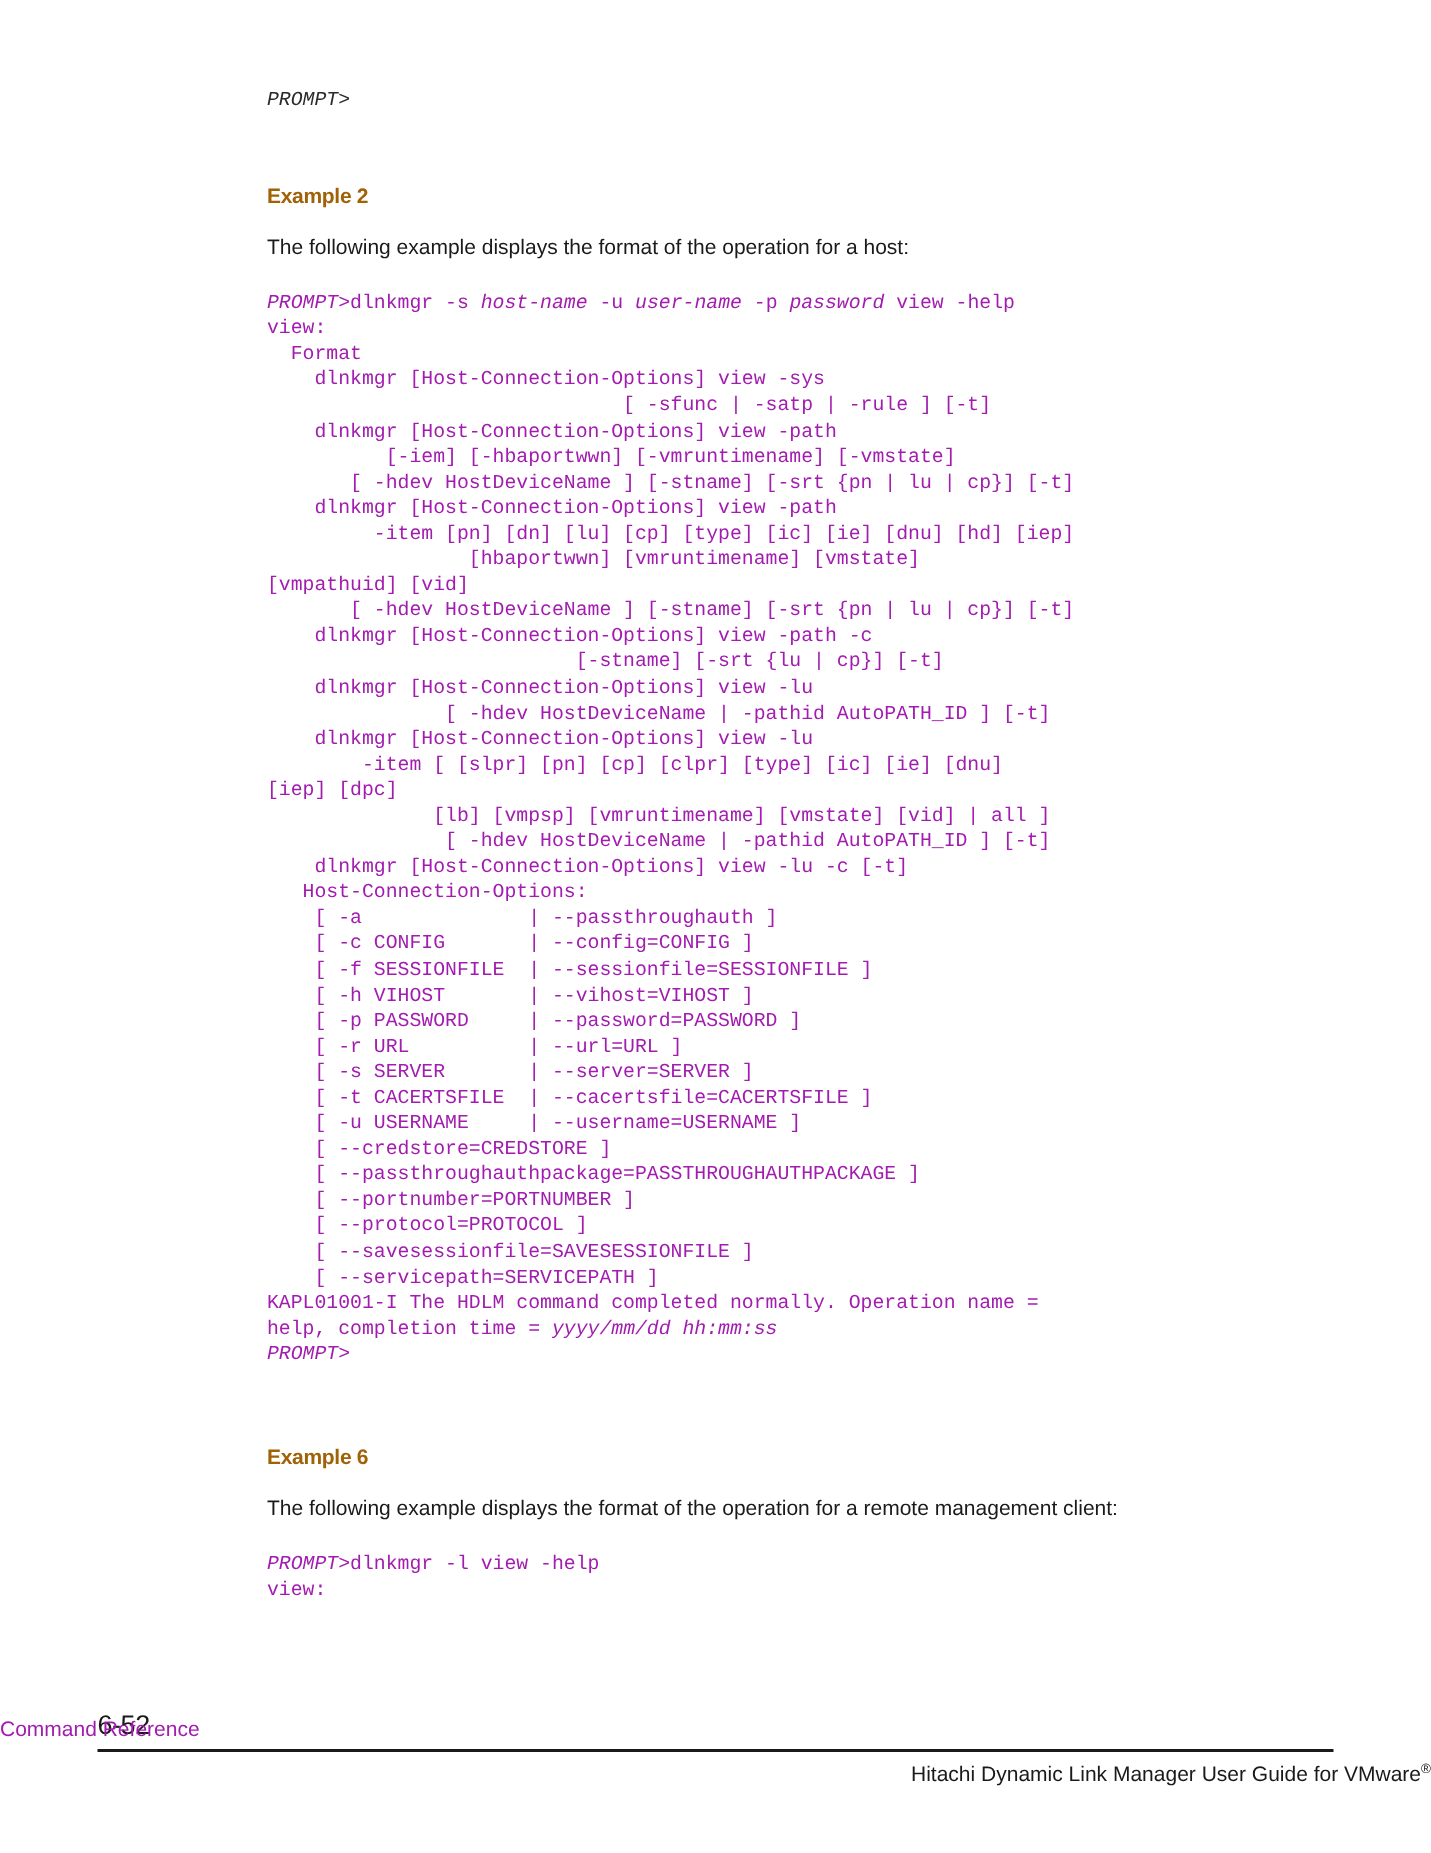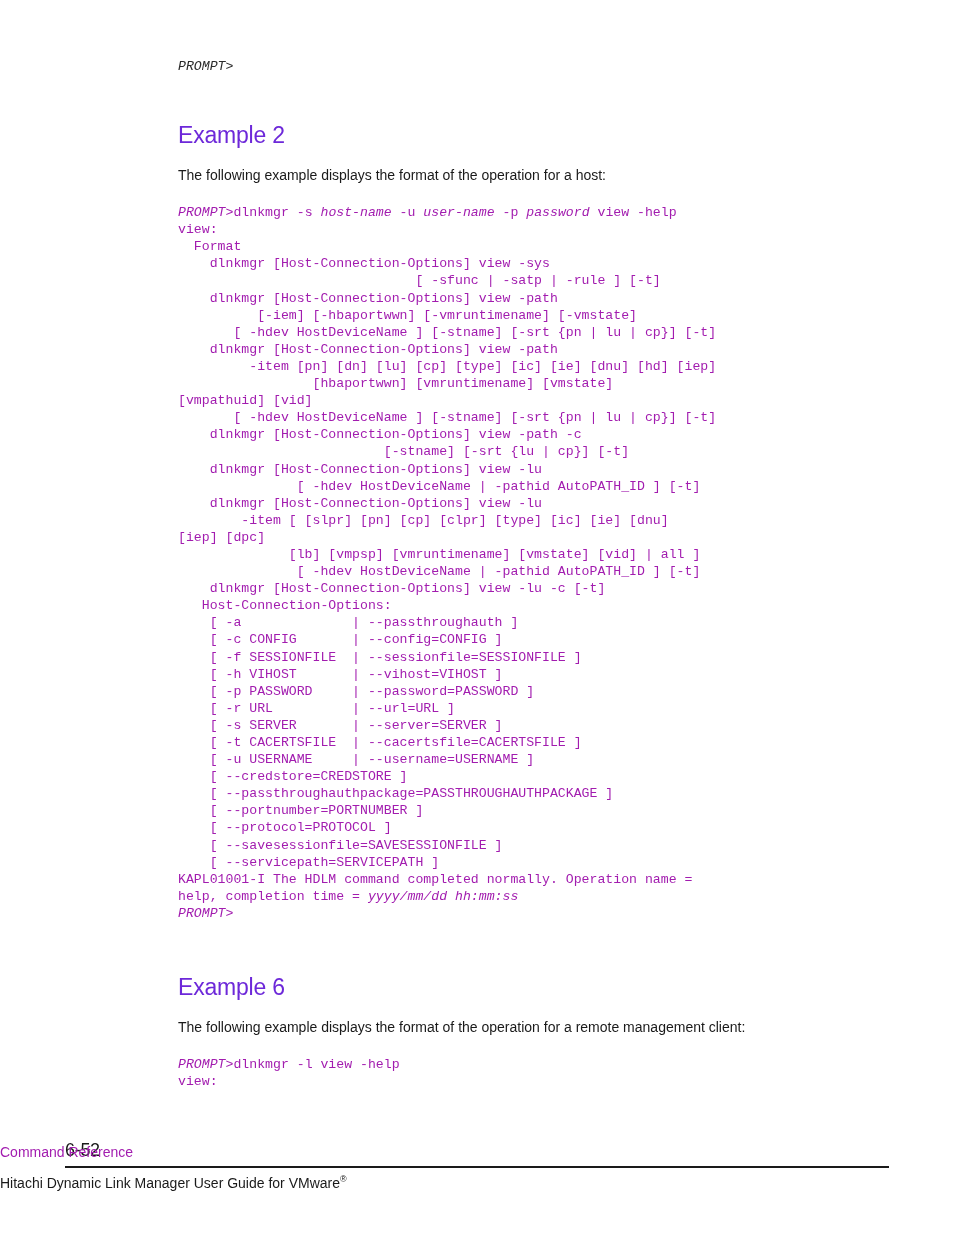--- a/index.html
+++ b/index.html
@@ -45,23 +45,23 @@
     font-size: 13.2px;
     line-height: 17.1px;
     color: #2b2b2b;
     font-style: italic;
     white-space: pre;
   }
 
   
   h2.heading {
     font-family: "Liberation Sans", sans-serif;
-    font-size: 23px;
-    font-weight: normal;
-    color: #6d28d9;
+    font-size: 14px;
+    font-weight: bold;
+    color: #a16207;
     margin: 0;
     padding: 0;
     letter-spacing: -0.2px;
   }
 
   
   p.body-text {
     font-family: "Liberation Sans", sans-serif;
     font-size: 14px;
     line-height: 21px;
@@ -110,21 +110,21 @@
     text-align: left;
     font-family: "Liberation Sans", sans-serif;
     font-size: 14px;
     color: #a21caf;
   }
   .footer-title {
     position: absolute;
     left: 0;
     top: 41px;
     width: 954px;
-    text-align: left;
+    text-align: right;
     font-family: "Liberation Sans", sans-serif;
     font-size: 14px;
     color: #1a1a1a;
   }
   .footer-title sup {
     font-size: 9px;
     vertical-align: super;
   }
 </style>
 </head>

